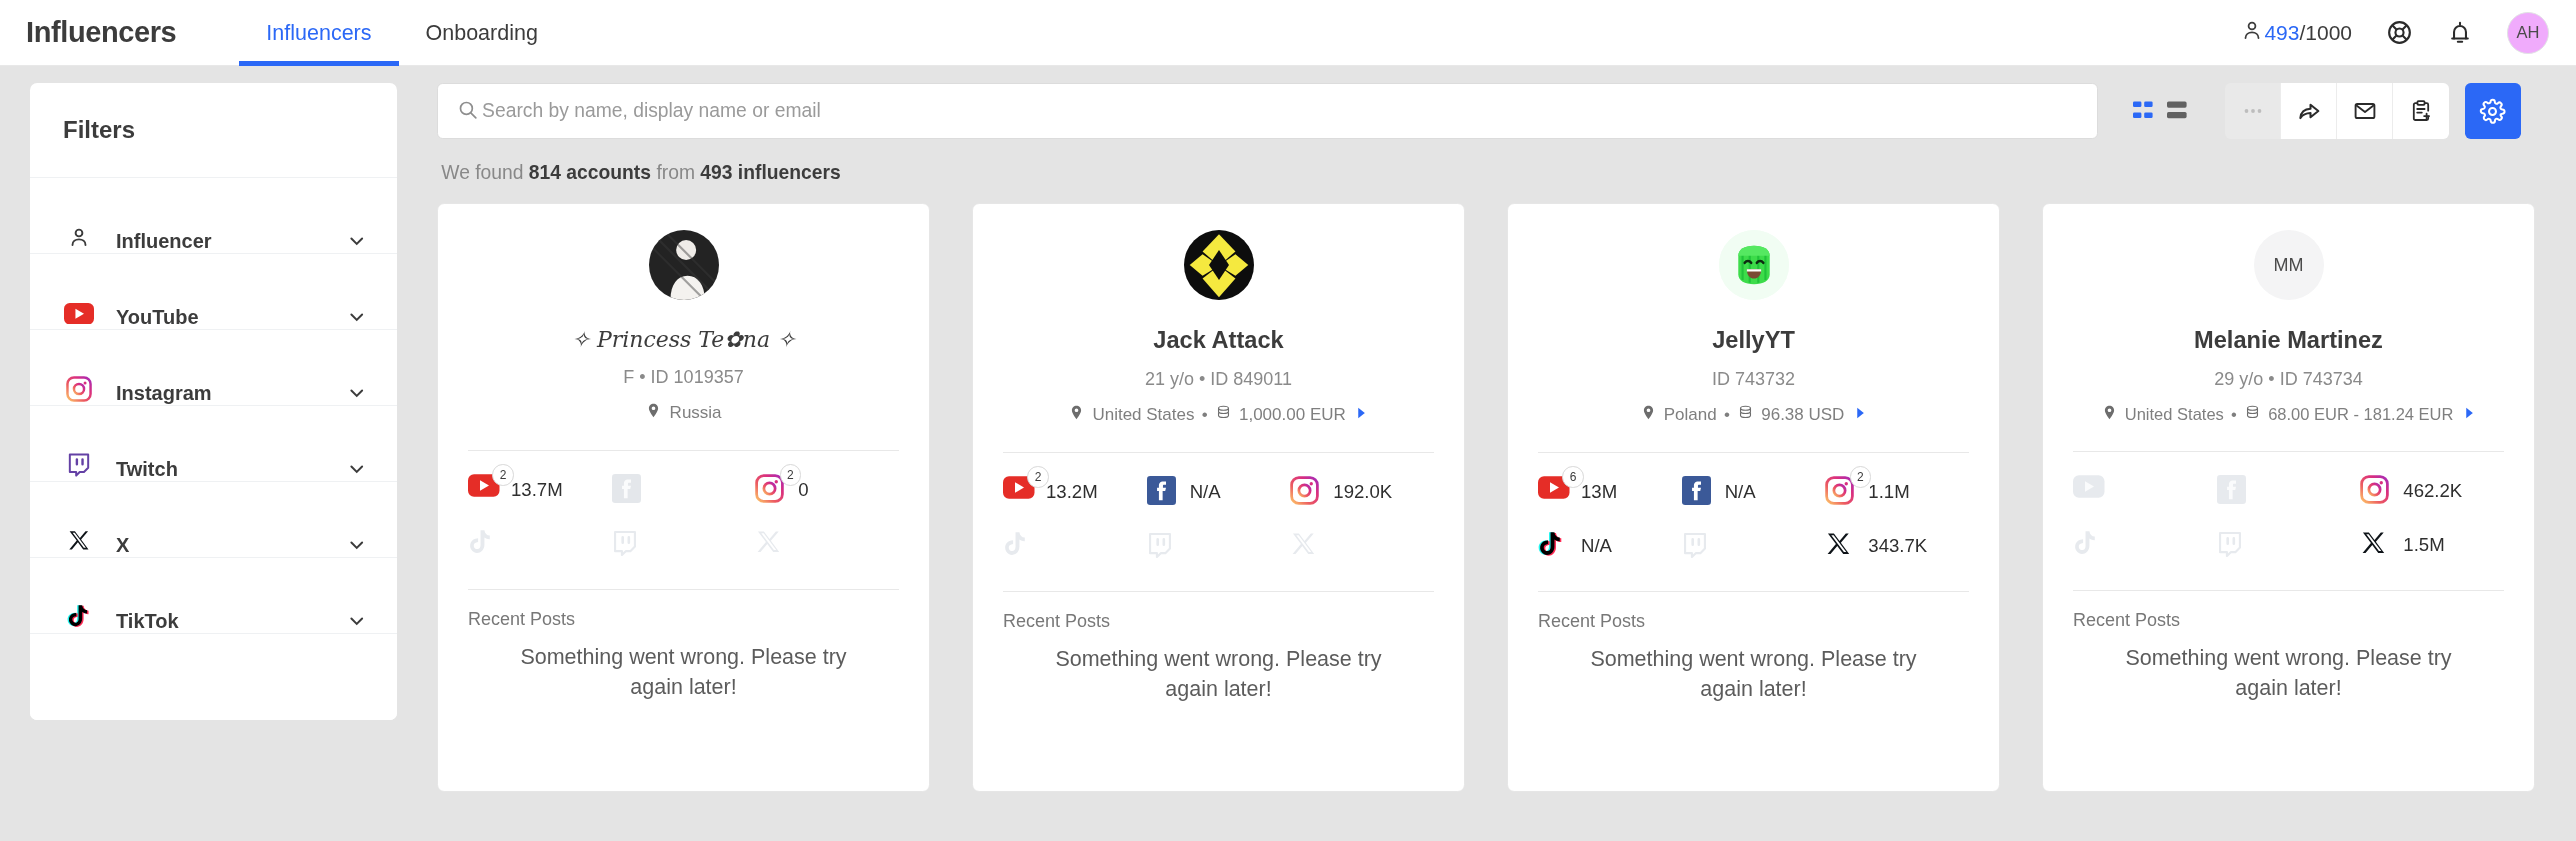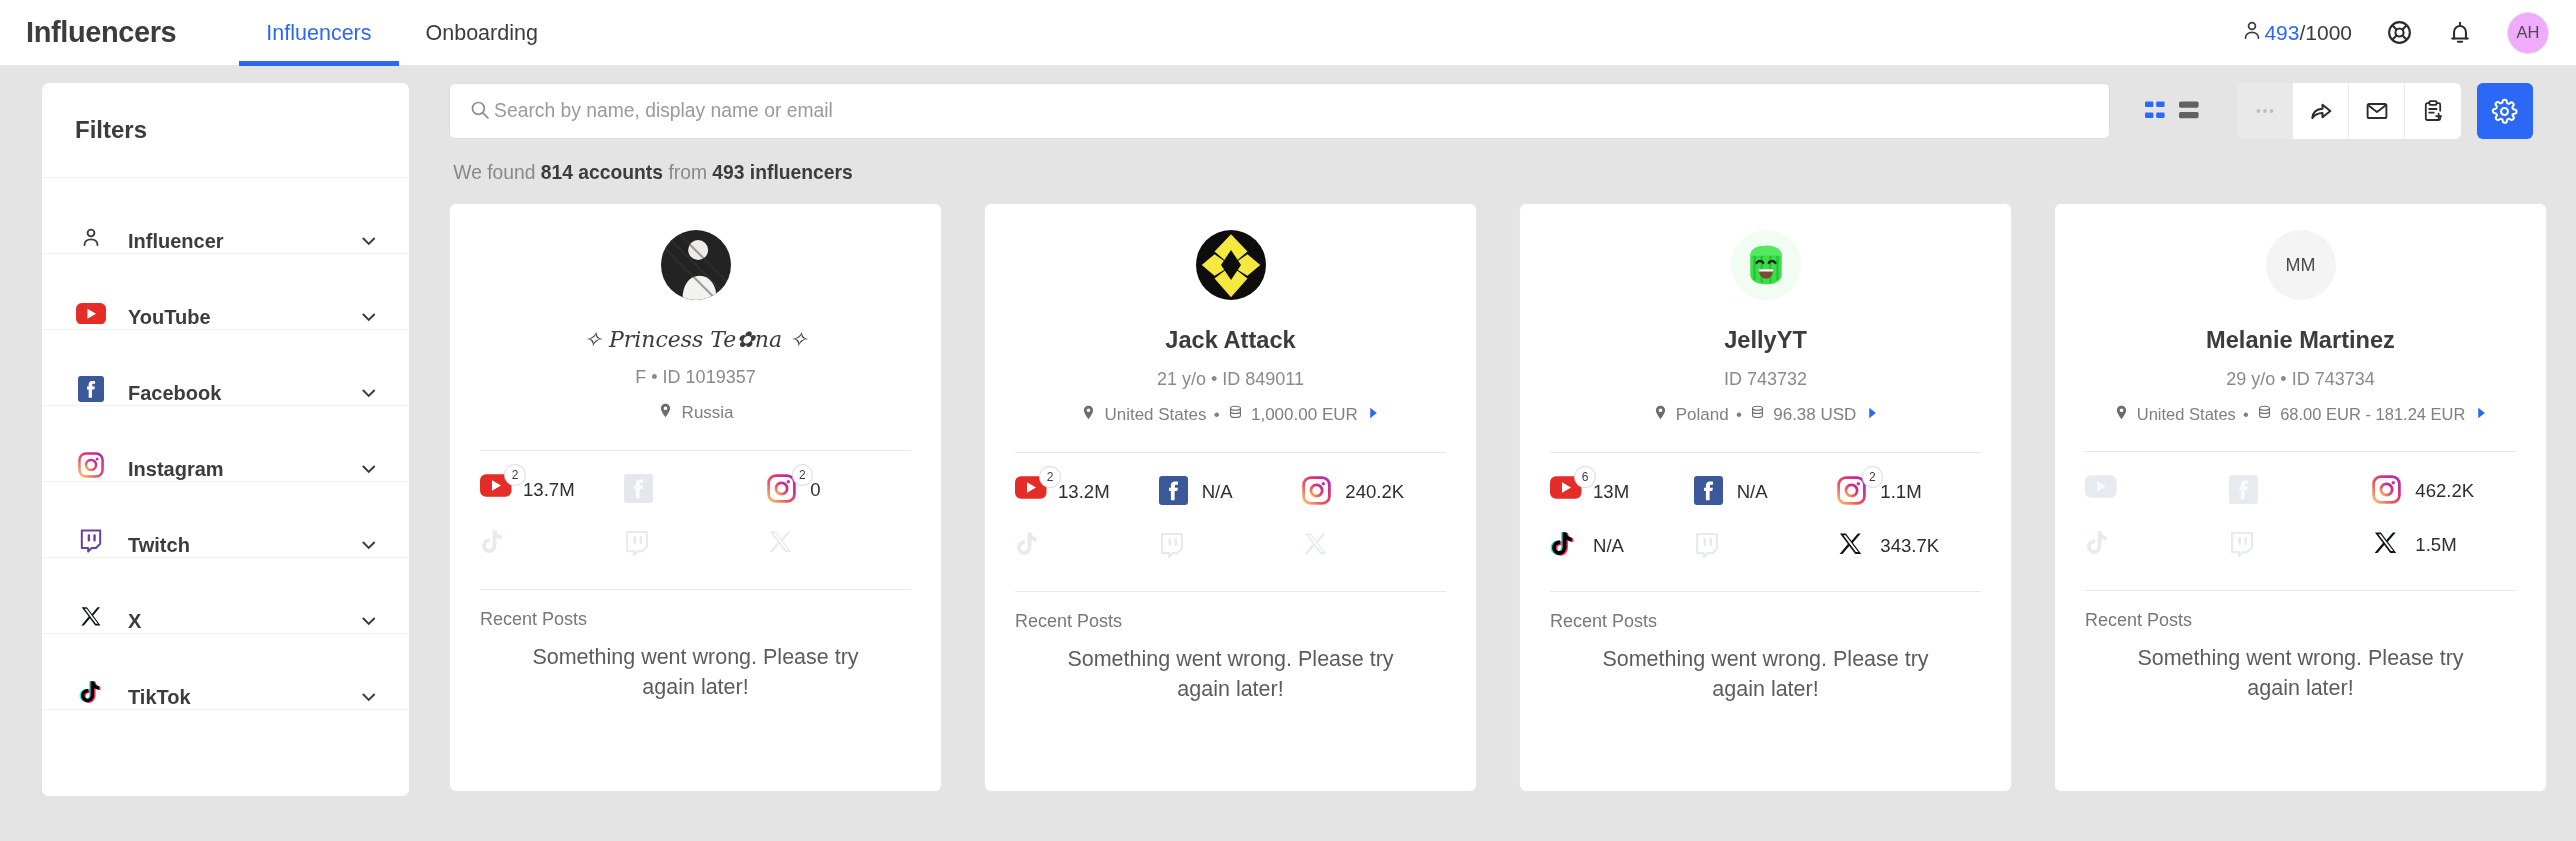--- a/index.html
+++ b/index.html
@@ -55,21 +55,21 @@
   .usercount .num { color: #2b68f6; }
   .icon-btn { display:flex; align-items:center; justify-content:center; cursor:pointer; }
   .avatar-chip {
     width: 42px; height: 42px; border-radius: 50%;
     background: #f0abfc; border: 0.7px solid #e2e2e5;
     display: flex; align-items: center; justify-content: center;
     font-size: 16.5px; color: #4b4b4b;
   }
 
   
-  .body-wrap { display: flex; height: 776px; padding: 17px 0 0 16px; }
+  .body-wrap { display: flex; height: 776px; padding: 17px 0 0 4px; }
 
   
   .sidebar {
     width: 367px;
     margin-left: 26px;
     background: #ffffff;
     border-radius: 7.2px;
     align-self: flex-start;
     max-height: 753px;
     overflow: hidden;
@@ -300,34 +300,20 @@
           </svg>
       </span>
       <span class="filter-label">YouTube</span>
       <span class="chev">
         <svg width="21.5" height="21.5" viewBox="0 0 24 24" fill="none" stroke="#3c3c3c" stroke-width="2.2" stroke-linecap="round">
             <path d="M6 9.5l6 6 6-6"></path>
           </svg>
       </span>
     </div>
 
-    <div class="filter-row">
-      <span class="filter-icon">
-        <svg width="26" height="26" viewBox="0 0 36 36">
-            <rect width="36" height="36" rx="4" fill="#3b5998"></rect>
-            <path d="M22.6 18.6h-3.2V30h-4.6V18.6h-2.3v-4h2.3v-2.7c0-2 1-5.1 5.1-5.1l3.7.02v3.9h-2.7c-.4 0-1.1.22-1.1 1.3v2.6h3.8z" fill="#fff"></path>
-          </svg>
-      </span>
-      <span class="filter-label">Facebook</span>
-      <span class="chev">
-        <svg width="21.5" height="21.5" viewBox="0 0 24 24" fill="none" stroke="#3c3c3c" stroke-width="2.2" stroke-linecap="round">
-            <path d="M6 9.5l6 6 6-6"></path>
-          </svg>
-      </span>
-    </div>
 
     <div class="filter-row">
       <span class="filter-icon">
         <svg width="26" height="26" viewBox="0 0 36 36">
           <defs>
               <linearGradient id="igf" x1="0" y1="1" x2="1" y2="0">
             <stop offset="0%" stop-color="#fdc468"></stop>
                 <stop offset="35%" stop-color="#ec5b61"></stop>
             <stop offset="70%" stop-color="#d92e7f"></stop>
                 <stop offset="100%" stop-color="#a22bbd"></stop>
@@ -628,21 +614,21 @@
                         <stop offset="35%" stop-color="#ec5b61"></stop>
                         <stop offset="70%" stop-color="#d92e7f"></stop>
                         <stop offset="100%" stop-color="#a22bbd"></stop>
                       </linearGradient>
                     </defs>
                   <rect x="2" y="2" width="32" height="32" rx="9" fill="none" stroke="url(#ig2)" stroke-width="3.4"></rect>
                   <circle cx="18" cy="18" r="7" fill="none" stroke="url(#ig2)" stroke-width="3.4"></circle>
                   <circle cx="26.4" cy="9.6" r="2.1" fill="#d92e7f"></circle>
                 </svg>
               </span>
-              <span class="stat-val">240.2K</span>
+              <span class="stat-val">192.0K</span>
             </div>
           </div>
           <div class="stat-row">
             <div class="stat-cell">
               <span class="stat-icon">
                 <svg width="26" height="29" viewBox="0 0 34 38">
                     <path d="M21.5 1.5c.5 4.2 3 6.7 7 7.1v4.7c-2.4.2-4.5-.5-7-2v8.9c0 11.3-12.3 14.8-17.3 6.7-3.2-5.2-1.2-14.4 9-14.8v5c-.8.1-1.6.3-2.4.6-2.3.8-3.6 2.2-3.2 4.8.6 4.9 9.6 6.4 8.8-3.2V1.5z" fill="#e7eaee"></path>
                   </svg>
               </span>
               <span class="stat-val"></span>

